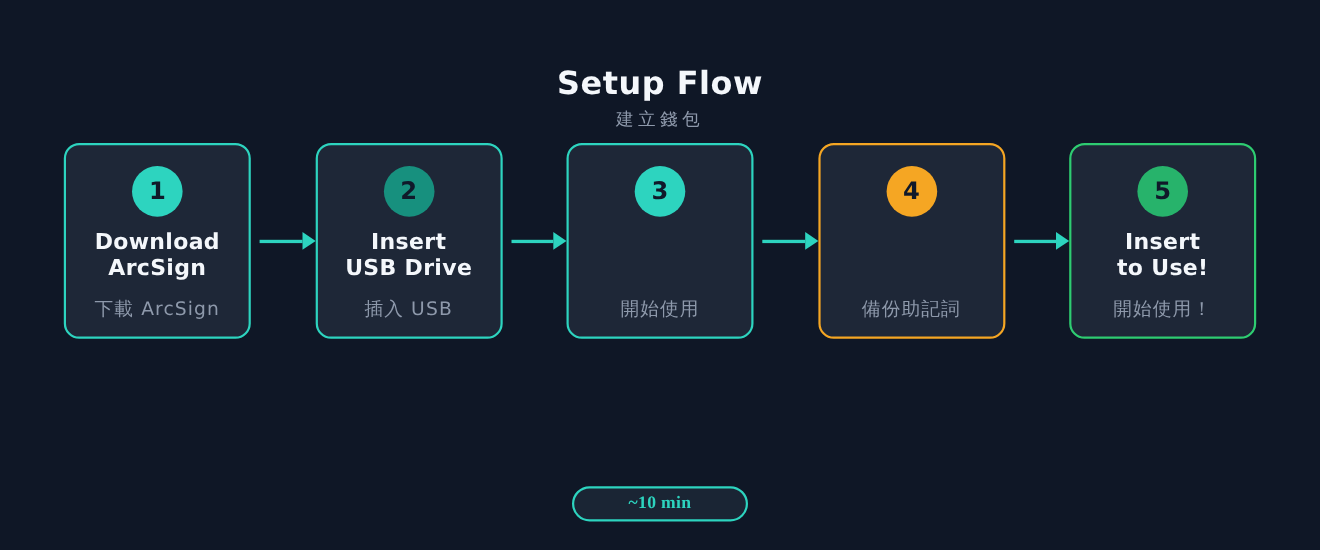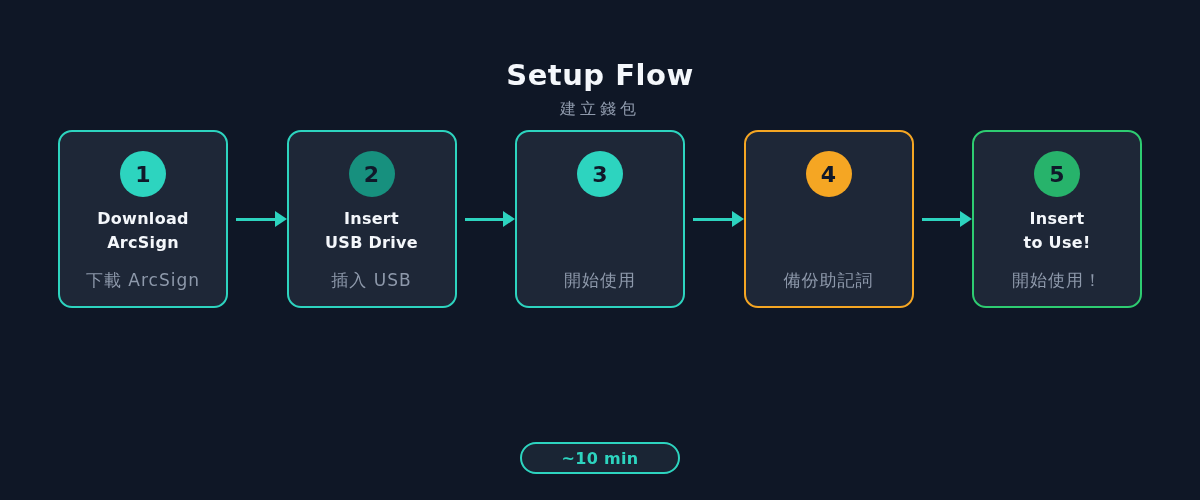--- a/index.html
+++ b/index.html
@@ -60,21 +60,21 @@
     background: var(--accent-teal, #2dd4bf);
     color: var(--step-number-text, #10192a);
     font-size: 22px;
     font-weight: 700;
     display: flex;
     align-items: center;
     justify-content: center;
   }
   .card-title {
     margin-top: 10px;
-    font-size: 16px;
+    font-size: 20px;
     font-weight: 700;
     color: var(--title-text, #f4f7fb);
     text-align: center;
     line-height: 24px;
     letter-spacing: 0.3px;
   }
   .card-subtitle {
     margin-top: auto;
     font-size: 17px;
     color: var(--muted-text, #8e99ab);
@@ -109,20 +109,21 @@
     transform: translateX(-50%);
     height: 32px;
     min-width: 160px;
     padding: 0 22px;
     border: 2px solid var(--accent-teal, #2dd4bf);
     border-radius: 16px;
     background: var(--badge-background, #1a2534);
     display: flex;
     align-items: center;
     justify-content: center;
+    font-family: Liberation Serif, serif;
   }
   .badge-label {
     color: var(--accent-teal, #2dd4bf);
     font-size: 16px;
     font-weight: 700;
     letter-spacing: 0.3px;
     white-space: nowrap;
   }
 </style>
 </head>

